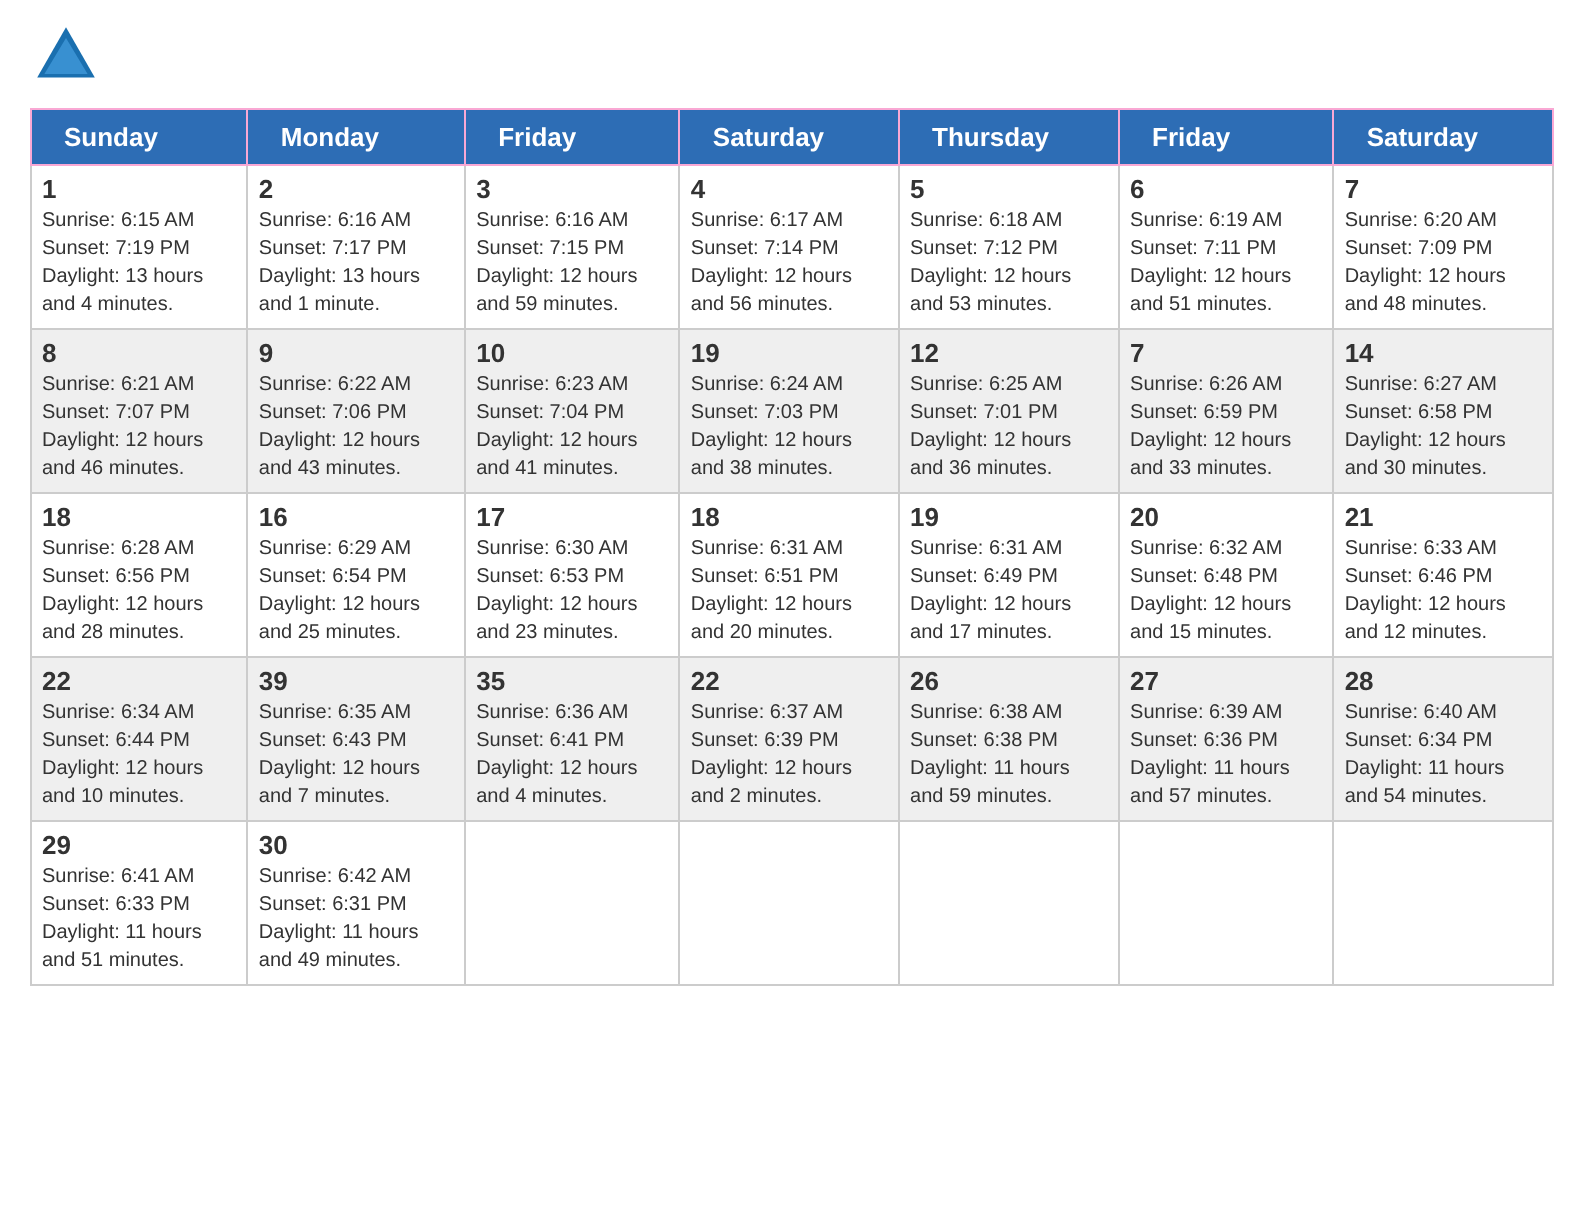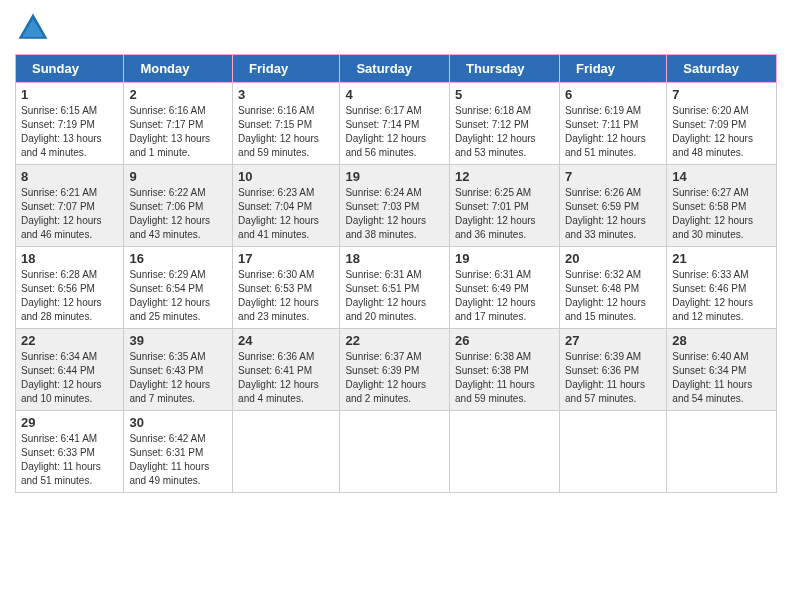--- a/index.html
+++ b/index.html
@@ -231,21 +231,21 @@
         <tr>
           <td>
             <span class="day-num">22</span>
 <div class="day-info">Sunrise: 6:34 AM<br>Sunset: 6:44 PM<br>Daylight: 12 hours and 10 minutes.</div>
           </td>
           <td>
             <span class="day-num">39</span>
 <div class="day-info">Sunrise: 6:35 AM<br>Sunset: 6:43 PM<br>Daylight: 12 hours and 7 minutes.</div>
           </td>
           <td>
-            <span class="day-num">24</span>
+            <span class="day-num">35</span>
 <div class="day-info">Sunrise: 6:36 AM<br>Sunset: 6:41 PM<br>Daylight: 12 hours and 4 minutes.</div>
           </td>
           <td>
             <span class="day-num">22</span>
 <div class="day-info">Sunrise: 6:37 AM<br>Sunset: 6:39 PM<br>Daylight: 12 hours and 2 minutes.</div>
           </td>
           <td>
             <span class="day-num">26</span>
 <div class="day-info">Sunrise: 6:38 AM<br>Sunset: 6:38 PM<br>Daylight: 11 hours and 59 minutes.</div>
           </td>

